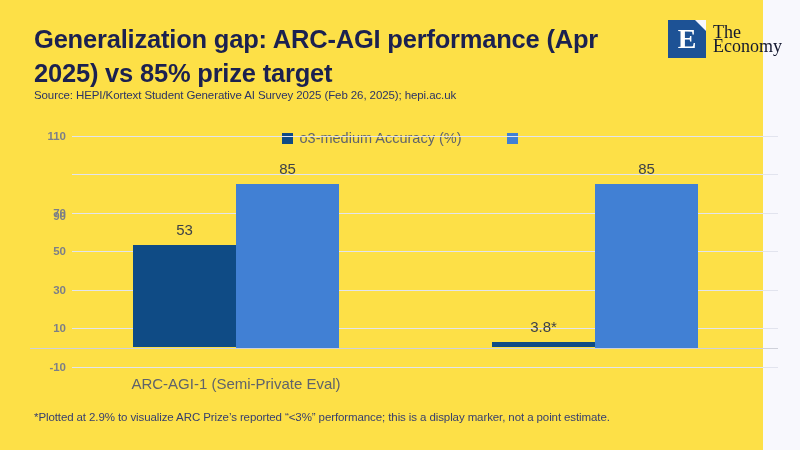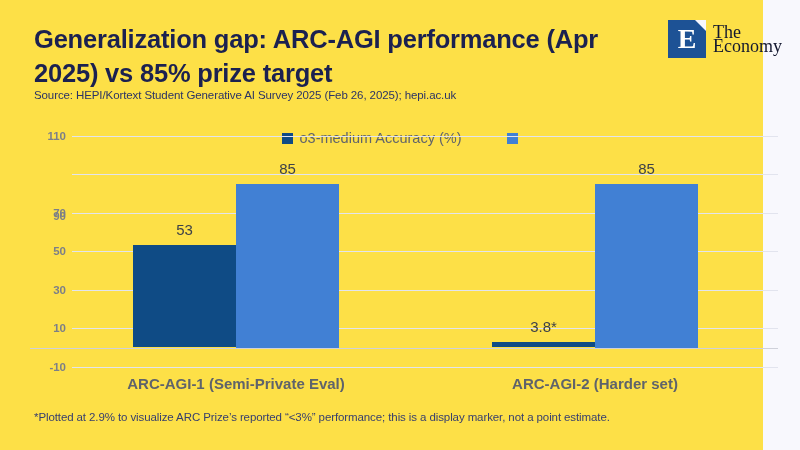--- a/index.html
+++ b/index.html
@@ -179,21 +179,20 @@
     white-space: nowrap;
   }
 
   .cat-label {
     position: absolute;
     font-size: 15px;
     color: #5f636b;
     text-align: center;
     transform: translateX(-50%);
     white-space: nowrap;
-    font-weight: bold;
   }
 
   
   .footnote {
     position: absolute;
     left: 34px;
     top: 411px;
     font-size: 11.5px;
     color: #363e6e;
     letter-spacing: -0.1px;
@@ -247,18 +246,17 @@
       <div class="axis-line" style="top: 347.5px;"></div>
       <div class="bar" style="left: 133px; top: 245.475px; width: 103px; height: 102.025px; background: rgb(15, 75, 133);"></div>
       <div class="bar-value" style="left: 184.5px; top: 221.475px;">53</div>
       <div class="bar" style="left: 236px; top: 183.875px; width: 103px; height: 163.625px; background: rgb(65, 128, 212);"></div>
       <div class="bar-value" style="left: 287.5px; top: 159.875px;">85</div>
       <div class="cat-label" style="left: 236px; top: 375px;">ARC-AGI-1 (Semi-Private Eval)</div>
       <div class="bar" style="left: 492px; top: 341.918px; width: 103px; height: 5.5825px; background: rgb(15, 75, 133);"></div>
       <div class="bar-value" style="left: 543.5px; top: 317.918px;">3.8*</div>
       <div class="bar" style="left: 595px; top: 183.875px; width: 103px; height: 163.625px; background: rgb(65, 128, 212);"></div>
       <div class="bar-value" style="left: 646.5px; top: 159.875px;">85</div>
-      <div class="cat-label" style="left: 595px; top: 375px;">ARC-AGI-2 (Harder set)</div>
     </div>
 
   <div class="footnote">*Plotted at 2.9% to visualize ARC Prize’s reported “&lt;3%” performance; this is a display marker, not a point estimate.</div>
 
 </div>
 
 </body></html>

